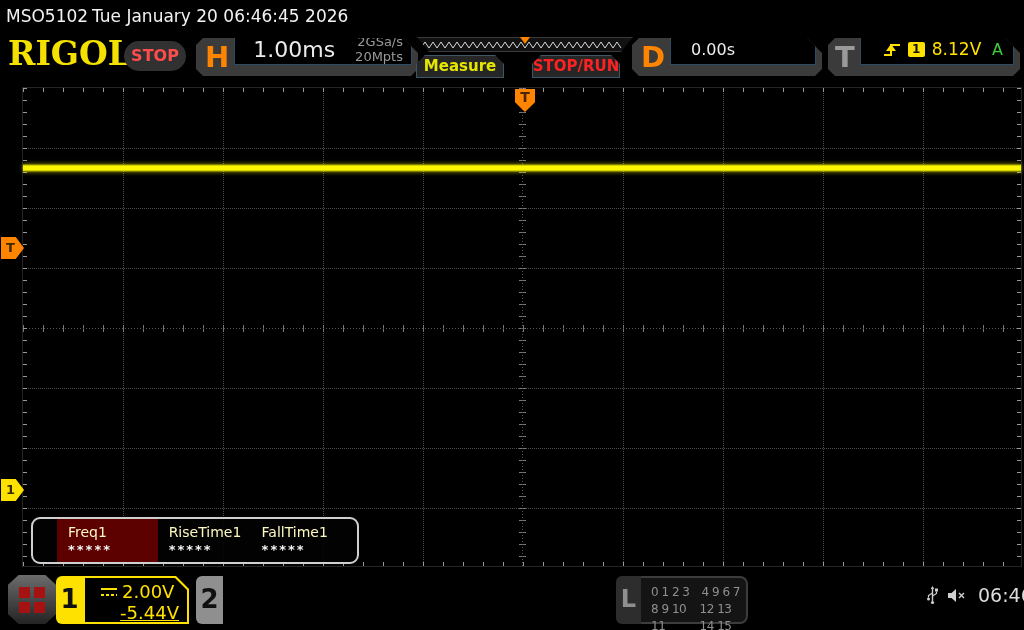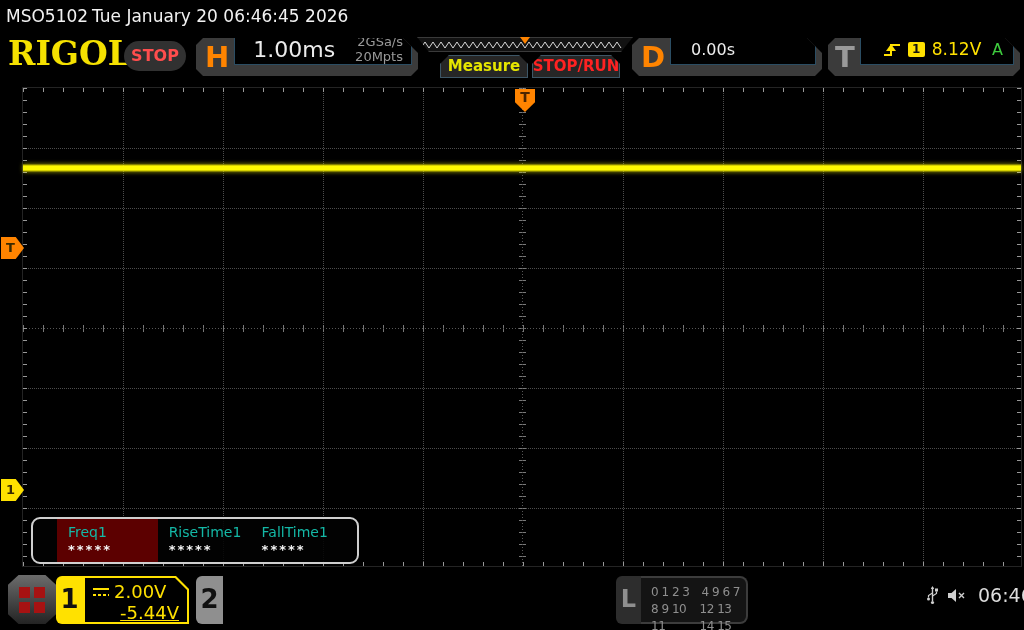--- a/index.html
+++ b/index.html
@@ -42,21 +42,21 @@
           box-shadow:inset 0 0 0 1px #3a3a3a;
           clip-path:polygon(0 0, 100% 0, calc(100% - 12px) 100%, 12px 100%); }
   .preview-strip svg { position:absolute; left:2px; top:2px; }
   .preview-tpos { position:absolute; left:103px; top:0; width:0; height:0;
           border-left:5px solid transparent; border-right:5px solid transparent;
           border-top:7px solid #ff8400; }
   .hbutton { position:absolute; top:25px; width:88px; height:23px; background:#262626;
           box-shadow:inset 0 0 0 1px #3d5666; text-align:center; line-height:23px;
           font-size:15px; font-weight:bold;
           clip-path:polygon(9px 0, calc(100% - 9px) 0, 100% 9px, 100% 100%, 0 100%, 0 9px); }
-  #measure-btn { left:440px; color:#e6e600; }
+  #measure-btn { left:416px; color:#e6e600; }
   #stoprun-btn { left:532px; color:#ff2222; }
 
   
   #graticule { position:absolute; left:22px; top:87px; width:1000px; height:480px;
           border:1px solid #242424; }
   .gv { position:absolute; top:0; bottom:0; width:0; border-left:1px dotted #4d4d4d; }
   .gh { position:absolute; left:0; right:0; height:0; border-top:1px dotted #4d4d4d; }
   .axis-v { position:absolute; left:496px; top:0; width:7px; height:100%;
           background:repeating-linear-gradient(to bottom, #787878 0 1px, transparent 1px 12px); }
   .axis-v::after { content:""; position:absolute; left:3px; top:0; width:1px; height:100%;
@@ -86,21 +86,21 @@
   .ch1-marker { top:391px; background:#ffe100; }
 
   
   .meas-panel { position:absolute; left:8px; top:429px; width:328px; height:47px;
           background:rgba(2,2,2,.88); border:2px solid #cfcfcf; border-radius:9px;
           display:flex; padding-left:24px; overflow:hidden; }
   .meas-col { height:100%; padding:5px 0 0 11px; }
   .meas-col.c1 { width:104px; background:#5c0000; }
   .meas-col.c2 { width:96px; }
   .meas-col.c3 { width:110px; }
-  .meas-name { font-size:14px; color:#14b8a6; }
+  .meas-name { font-size:14px; color:#fef9c3; }
   .meas-value { font-size:13px; color:#f5f5f5; letter-spacing:2px; margin-top:2px; font-weight:bold; }
 
   
   #bottom-bar { position:absolute; left:0; top:570px; width:1024px; height:60px; }
   .menu-btn { position:absolute; left:8px; top:5px; width:48px; height:49px;
           background:linear-gradient(180deg,#6c6c6c,#232323);
           clip-path:polygon(22% 0,78% 0,100% 20%,100% 80%,78% 100%,22% 100%,0 80%,0 20%);
           display:flex; align-items:center; justify-content:center; }
   .menu-grid { display:grid; grid-template-columns:11px 11px; grid-template-rows:11px 11px; gap:4px; }
   .menu-grid span { background:#a61212; }
@@ -110,21 +110,21 @@
   .ch-tab { width:27px; height:48px; font-size:26px; font-weight:bold; color:#101010;
           text-align:center; line-height:46px; border-radius:6px 0 0 6px; }
   #ch1-group .ch-tab { background:#ffe100; }
   #ch2-group .ch-tab { background:#8f8f8f; }
   .ch-box { position:relative; width:106px; height:48px;
           clip-path:polygon(0 0, calc(100% - 13px) 0, 100% 13px, 100% 100%, 0 100%); }
   #ch1-group .ch-box { background:#ffe100; }
   #ch2-group .ch-box { background:#8f8f8f; }
   .ch-box .inner { position:absolute; inset:2px; background:#000;
           clip-path:polygon(0 0, calc(100% - 12px) 0, 100% 12px, 100% 100%, 0 100%);
-          padding:3px 6px 0 8px; }
+          padding:3px 6px 0 16px; }
   #ch1-group .inner { color:#ffe100; } #ch2-group .inner { color:#a8a8a8; }
   .ch-row1 { display:flex; align-items:center; gap:5px; font-size:18px; }
   .ch-row2 { text-align:right; font-size:18px; padding-right:2px;text-decoration:underline; }
   .dc-icon { position:relative; width:16px; height:9px; display:inline-block; }
   .dc-icon::before { content:""; position:absolute; top:1px; left:0; right:0; height:2px; background:currentColor; }
   .dc-icon::after { content:""; position:absolute; bottom:0; left:0; right:0; height:2px;
           background:repeating-linear-gradient(to right, currentColor 0 3px, transparent 3px 5px); }
 
   .la-group { position:absolute; left:616px; top:6px; height:48px; display:flex; }
   .la-tab { width:25px; height:48px; background:#2d2d2d; color:#8f8f8f; font-size:24px; font-weight:bold;

